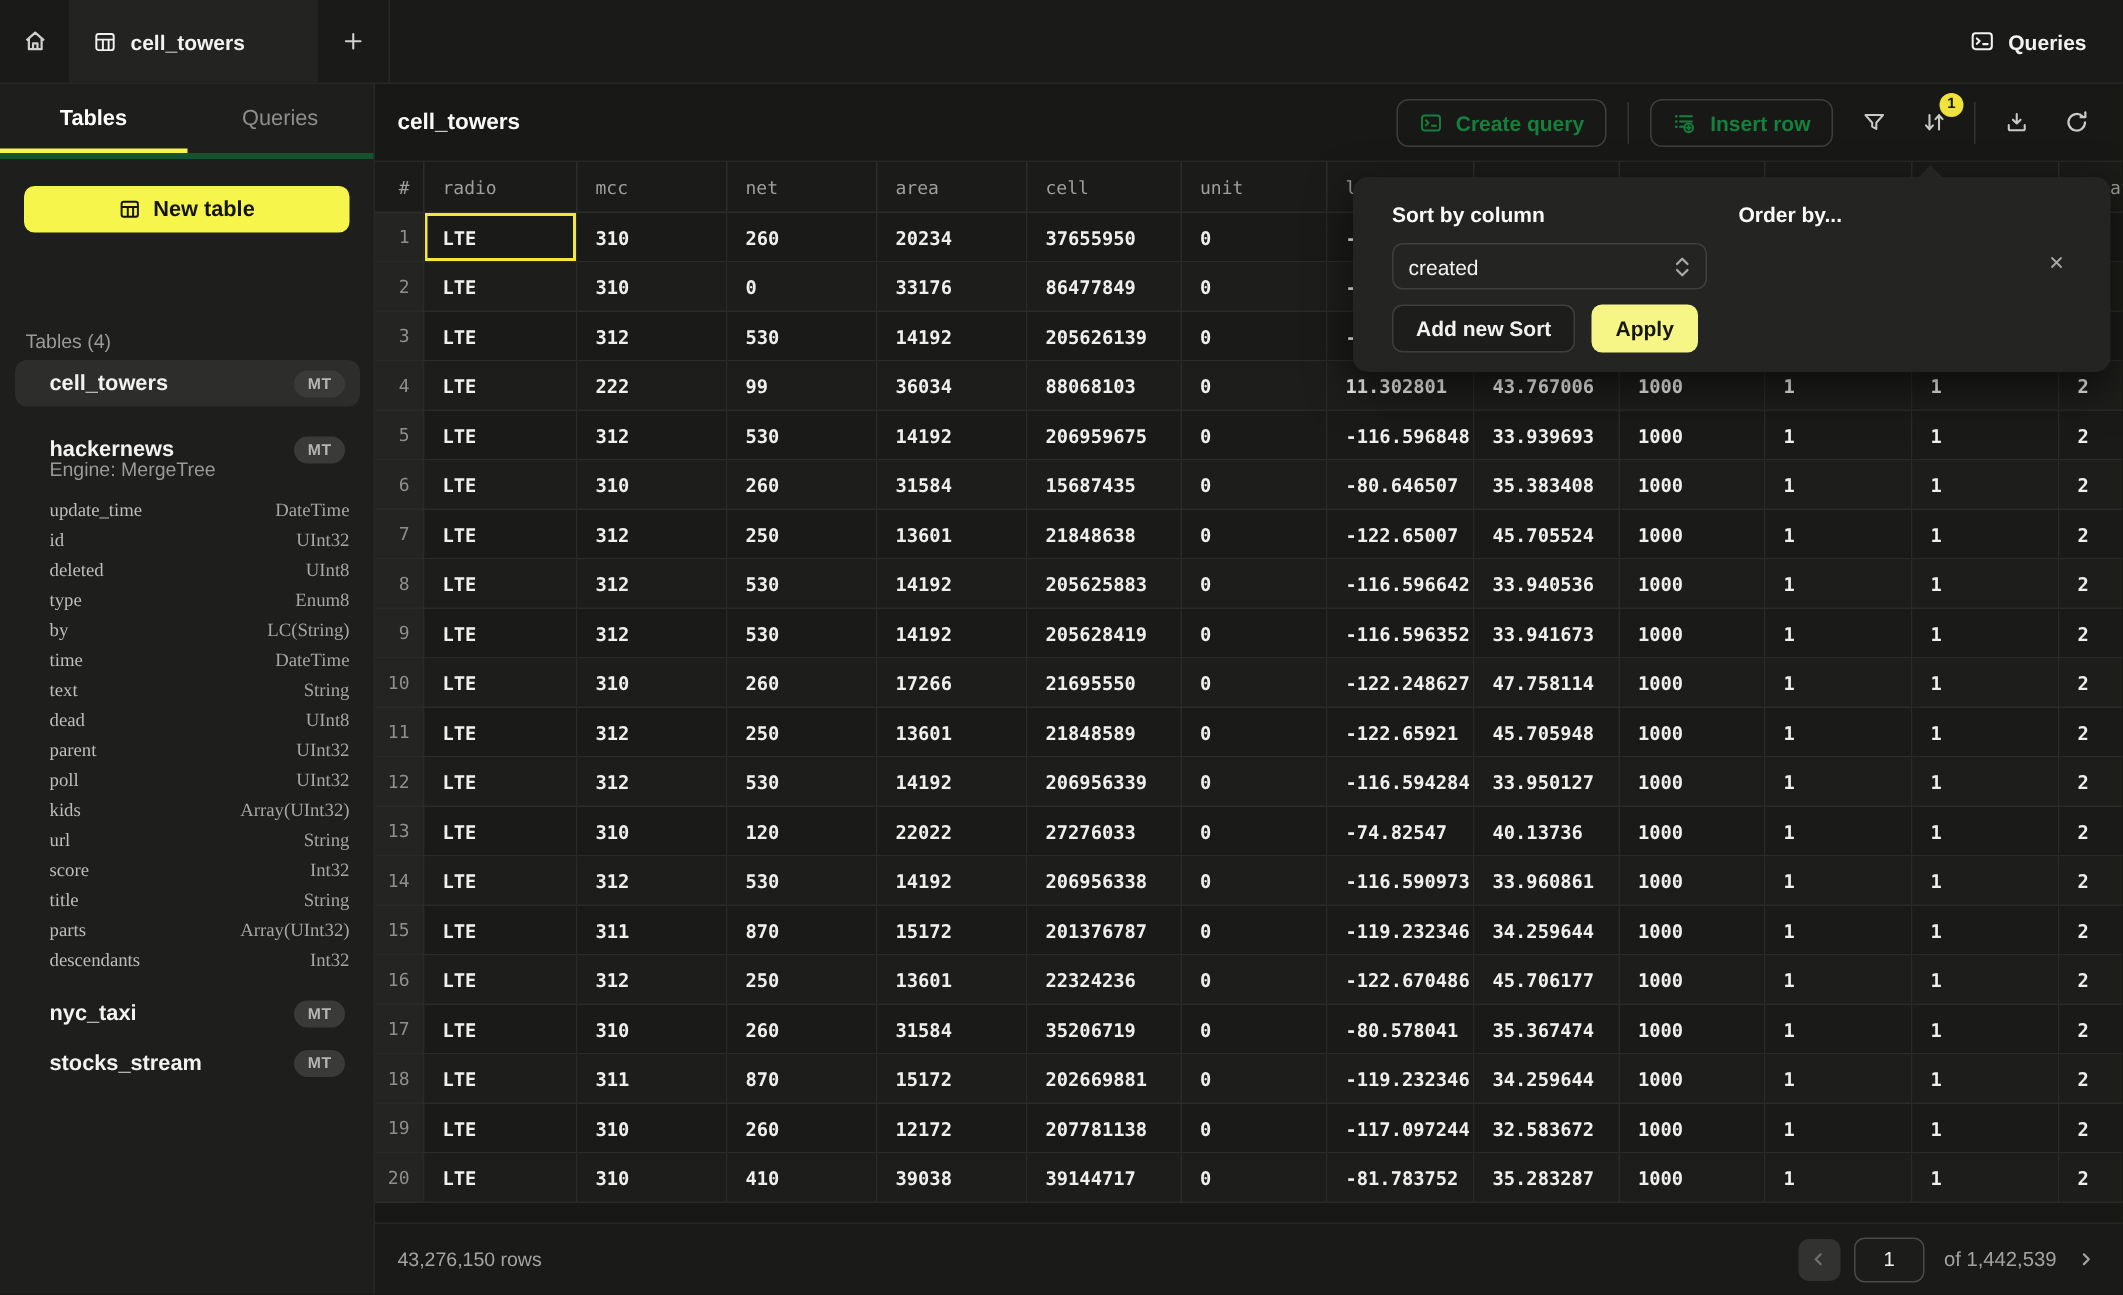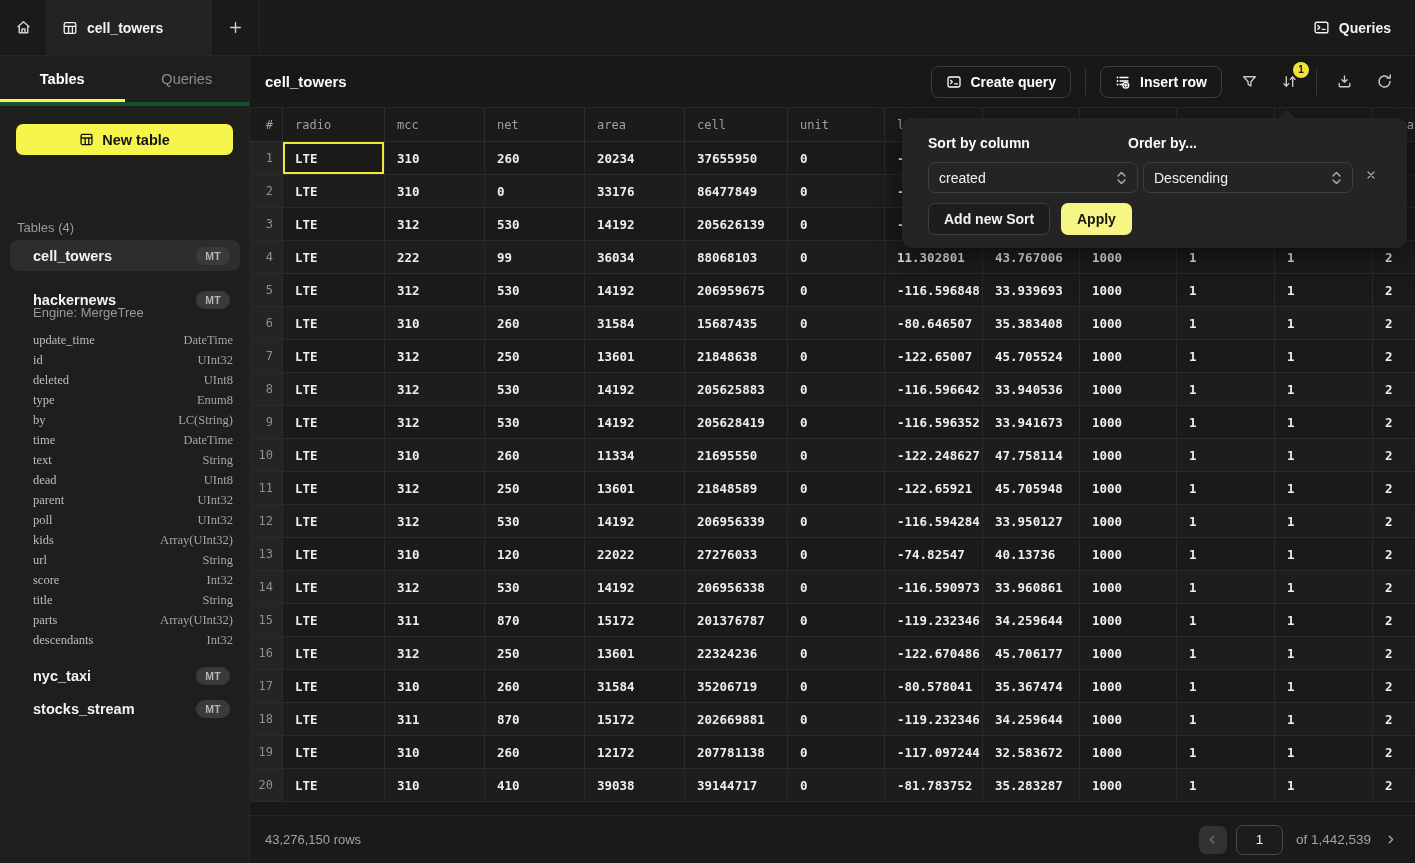--- a/index.html
+++ b/index.html
@@ -39,21 +39,21 @@
   #col-list { position:absolute; left:33px; top:274px; width:200px; }
   .col-row { height:20px; display:flex; align-items:center; justify-content:space-between; font-size:12.5px; }
   .col-row .cname { color:#bdbdbb; }
   .col-row .ctype { color:#a5a5a3; }
 
   
   #main { position:absolute; left:250px; top:56px; width:1165px; height:807px; background:#181816; }
   #main-toolbar { height:52px; display:flex; align-items:center; padding:0 18px 0 15px; border-bottom:1px solid #272725; }
   #page-title { font-size:15px; font-weight:700; color:#fafaf8; }
   #toolbar-right { margin-left:auto; display:flex; align-items:center; gap:14px; }
-  .tbtn { display:flex; align-items:center; gap:9px; height:32px; padding:0 14px; background:transparent; border:1px solid #3e3e3c; border-radius:8px; color:#ffffff; font-size:14px; font-weight:600; cursor:pointer; font-family:"Liberation Sans",sans-serif; }
+  .tbtn { display:flex; align-items:center; gap:9px; height:32px; padding:0 14px; background:transparent; border:1px solid #3e3e3c; border-radius:8px; color:#15803d; font-size:14px; font-weight:600; cursor:pointer; font-family:"Liberation Sans",sans-serif; }
   .vdiv { width:1px; height:28px; background:#333331; }
   .tool-ico { position:relative; width:26px; height:26px; display:flex; align-items:center; justify-content:center; color:#c9c9c7; cursor:pointer; }
   #sort-badge { position:absolute; top:-7px; right:-7px; width:16px; height:16px; border-radius:50%; background:#efe33b; color:#17170f; font-size:10px; font-weight:700; display:flex; align-items:center; justify-content:center; }
 
   
   #grid { position:absolute; left:0; top:52px; width:1165px; height:703px; overflow:hidden; }
   #thead { display:flex; height:34px; background:#1b1b19; border-bottom:1px solid #2c2c2a; }
   .th { font-family:"DejaVu Sans Mono", monospace; font-size:12px; color:#9f9f9d; display:flex; align-items:center; padding:0 12px; border-right:1px solid #2c2c2a; flex:none; }
   .th.num { justify-content:flex-end; padding-right:9px; }
   .tr { display:flex; height:33px; }
@@ -424,21 +424,21 @@
           <div class="td" style="width: 97px;">1000</div>
           <div class="td" style="width: 98px;">1</div>
           <div class="td" style="width: 98px;">1</div>
           <div class="td" style="width: 92px;">2</div>
         </div>
         <div class="tr even">
           <div class="td num" style="width: 33px;">10</div>
           <div class="td" style="width: 102px;">LTE</div>
           <div class="td" style="width: 100px;">310</div>
           <div class="td" style="width: 100px;">260</div>
-          <div class="td" style="width: 100px;">11334</div>
+          <div class="td" style="width: 100px;">17266</div>
           <div class="td" style="width: 103px;">21695550</div>
           <div class="td" style="width: 97px;">0</div>
           <div class="td" style="width: 98px;">-122.248627</div>
           <div class="td" style="width: 97px;">47.758114</div>
           <div class="td" style="width: 97px;">1000</div>
           <div class="td" style="width: 98px;">1</div>
           <div class="td" style="width: 98px;">1</div>
           <div class="td" style="width: 92px;">2</div>
         </div>
         <div class="tr odd">
@@ -609,31 +609,23 @@
             <path d="M6.5 4l4 4-4 4"></path>
           </svg>
       </button>
     </div>
   </div>
 </div>
 
 <div id="sort-popup">
   <div class="caret"></div>
   <div class="pop-label" style="left:26px;">Sort by column</div>
-  <div class="pop-label" style="left:226px;">Order by...</div>
+  <div class="pop-label" style="left:257px;">Order by...</div>
   <div class="pop-select" style="left:26px;">
     <span>created</span>
-    <span class="updown">
-      <svg width="11" height="14" viewBox="0 0 11 14" fill="none" stroke="currentColor" stroke-width="1.5" stroke-linecap="round" stroke-linejoin="round">
-          <path d="M2 5l3.5-3.5L9 5M2 9l3.5 3.5L9 9"></path>
-        </svg>
-    </span>
-  </div>
-  <div class="pop-select" style="left:241px;">
-    <span>Descending</span>
     <span class="updown">
       <svg width="11" height="14" viewBox="0 0 11 14" fill="none" stroke="currentColor" stroke-width="1.5" stroke-linecap="round" stroke-linejoin="round">
           <path d="M2 5l3.5-3.5L9 5M2 9l3.5 3.5L9 9"></path>
         </svg>
     </span>
   </div>
   <button id="sort-close">
     <svg width="12" height="12" viewBox="0 0 16 16" fill="none" stroke="currentColor" stroke-width="1.6" stroke-linecap="round">
         <path d="M4 4l8 8M12 4l-8 8"></path>
       </svg>

